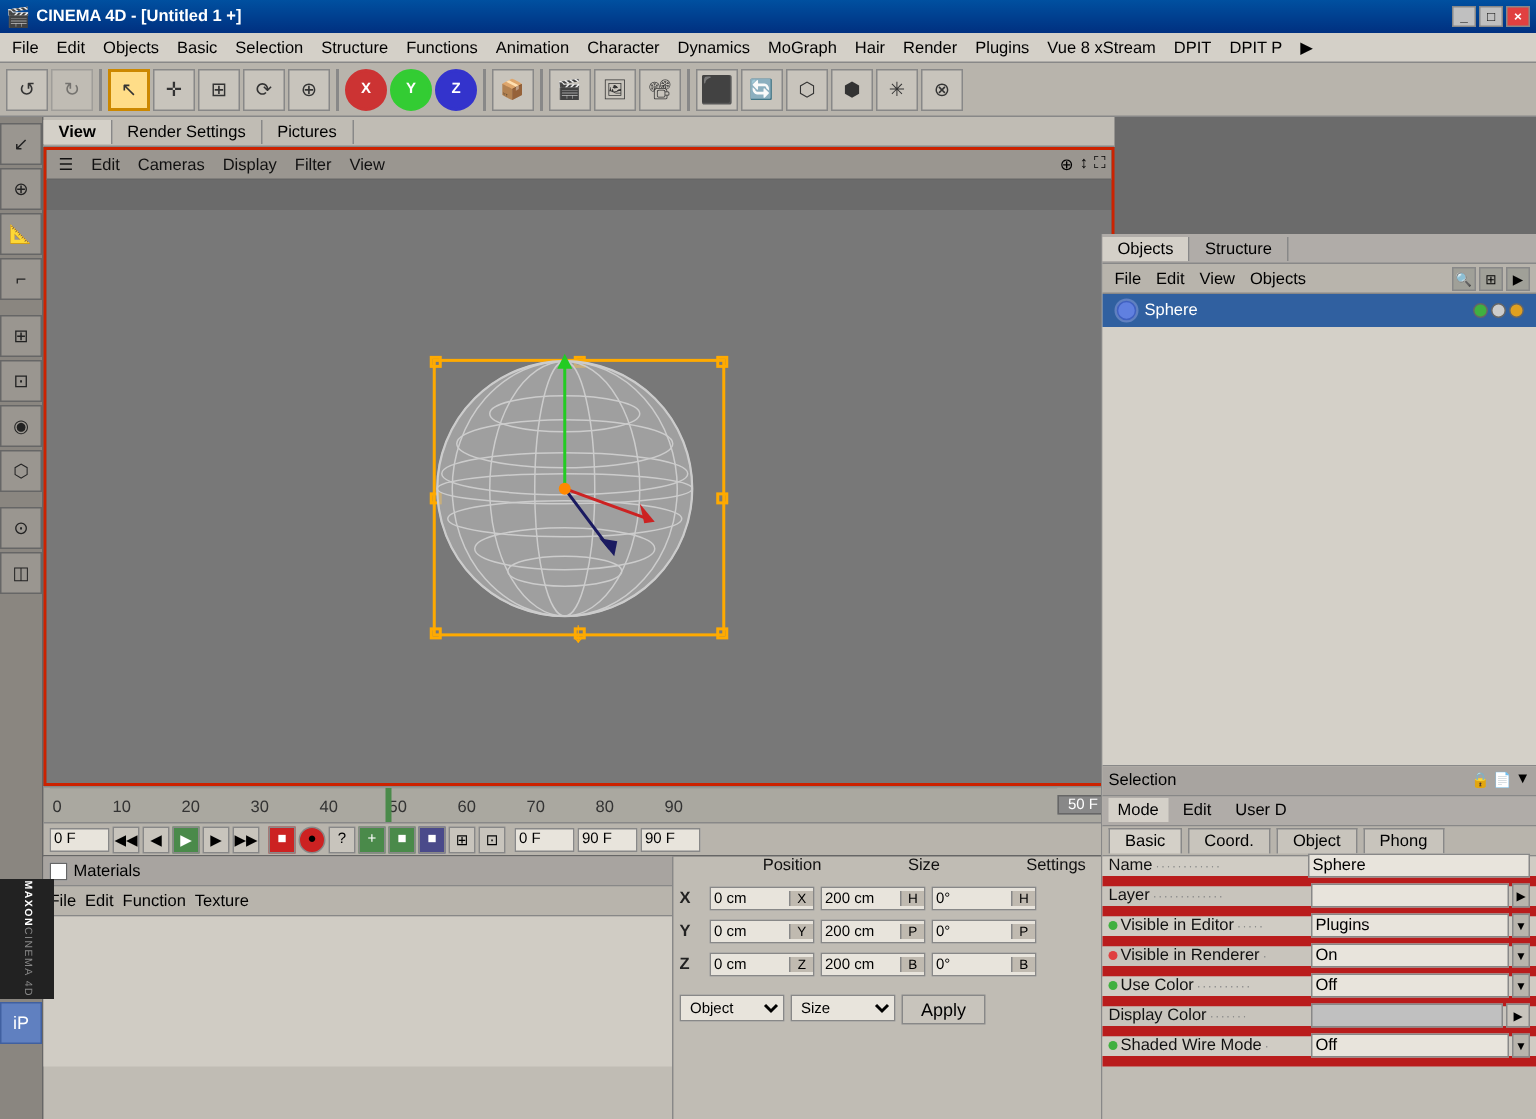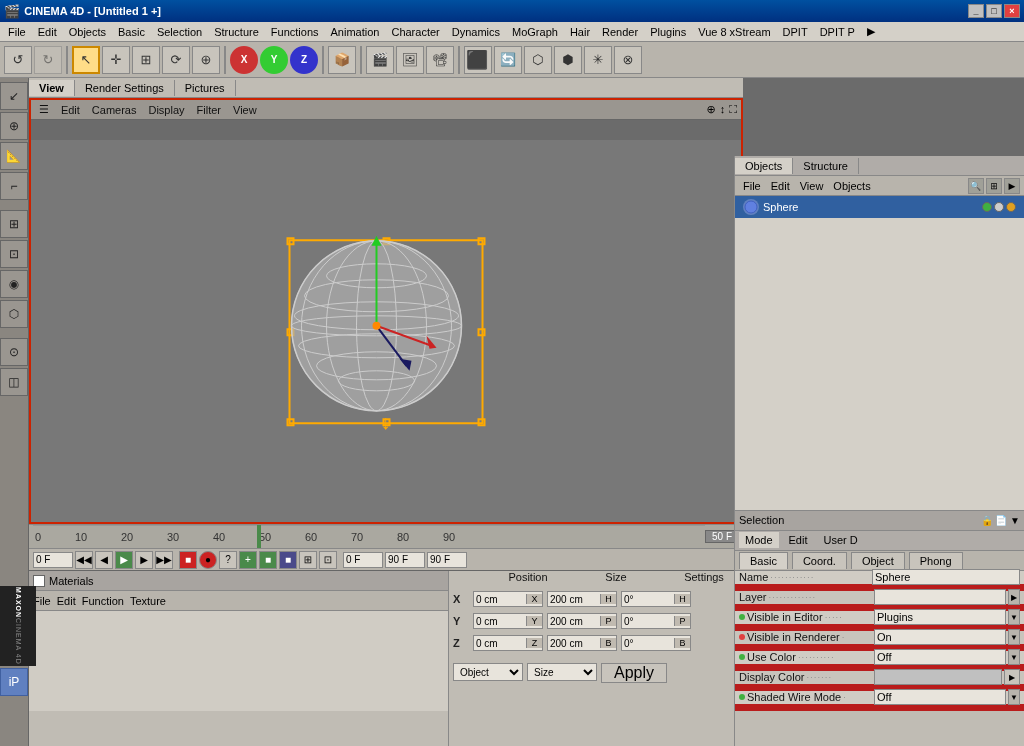--- a/index.html
+++ b/index.html
@@ -289,21 +289,21 @@
       font-size: 10px;
       padding: 0 2px;
       width: 70px;
     }
     .coord-btn {
       height: 20px;
       background: #c8c4bc;
       border: 1px solid #888;
       padding: 0 12px;
       cursor: pointer;
-      font-size: 16px;
+      font-size: 12px;
     }
 
     
     #right-panel {
       width: 290px;
       background: #c0bcb4;
       border-left: 1px solid #888;
       display: flex;
       flex-direction: column;
       height: calc(746px - 22px - 20px - 36px);

